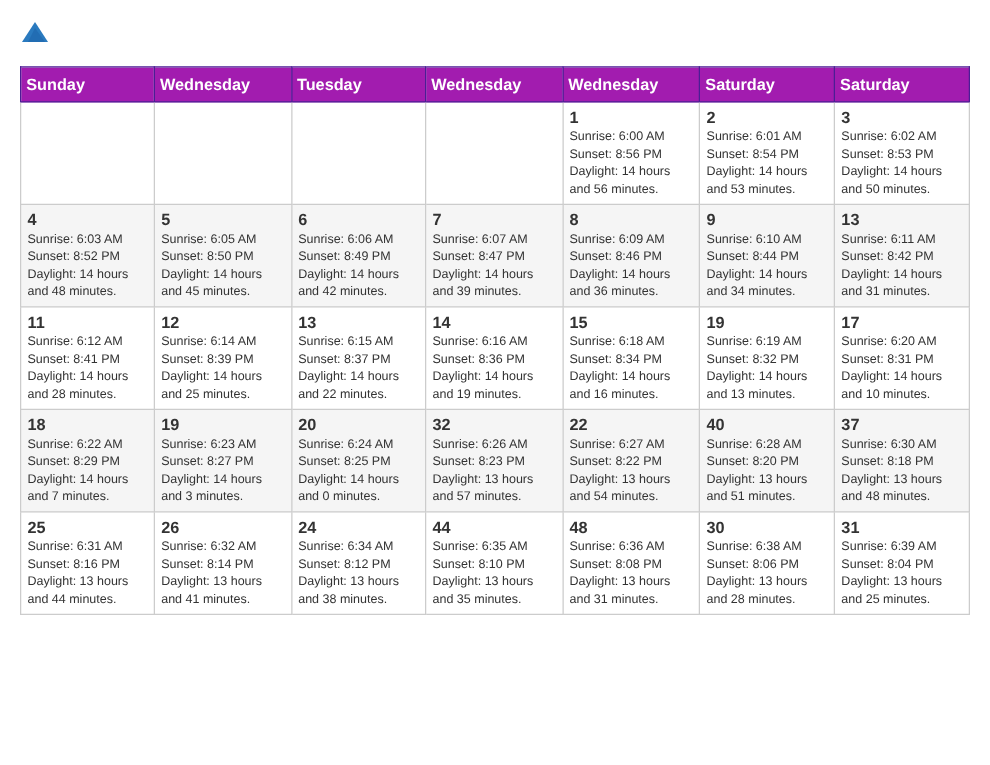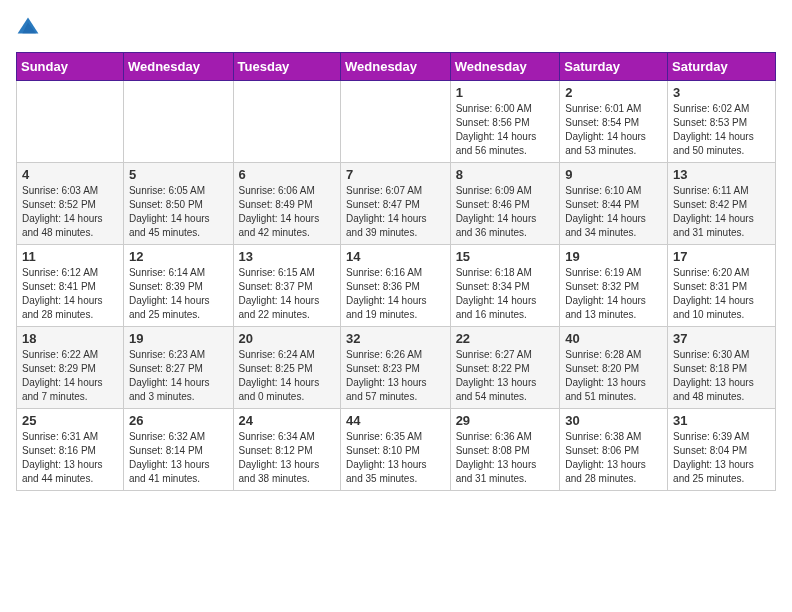--- a/index.html
+++ b/index.html
@@ -248,21 +248,21 @@
         </td>
         <td>
           <span class="day-number">24</span>
           <div class="day-info">Sunrise: 6:34 AM<br>Sunset: 8:12 PM<br>Daylight: 13 hours and 38 minutes.</div>
         </td>
         <td>
           <span class="day-number">44</span>
           <div class="day-info">Sunrise: 6:35 AM<br>Sunset: 8:10 PM<br>Daylight: 13 hours and 35 minutes.</div>
         </td>
         <td>
-          <span class="day-number">29</span>
+          <span class="day-number">48</span>
           <div class="day-info">Sunrise: 6:36 AM<br>Sunset: 8:08 PM<br>Daylight: 13 hours and 31 minutes.</div>
         </td>
         <td>
           <span class="day-number">30</span>
           <div class="day-info">Sunrise: 6:38 AM<br>Sunset: 8:06 PM<br>Daylight: 13 hours and 28 minutes.</div>
         </td>
         <td>
           <span class="day-number">31</span>
           <div class="day-info">Sunrise: 6:39 AM<br>Sunset: 8:04 PM<br>Daylight: 13 hours and 25 minutes.</div>
         </td>

